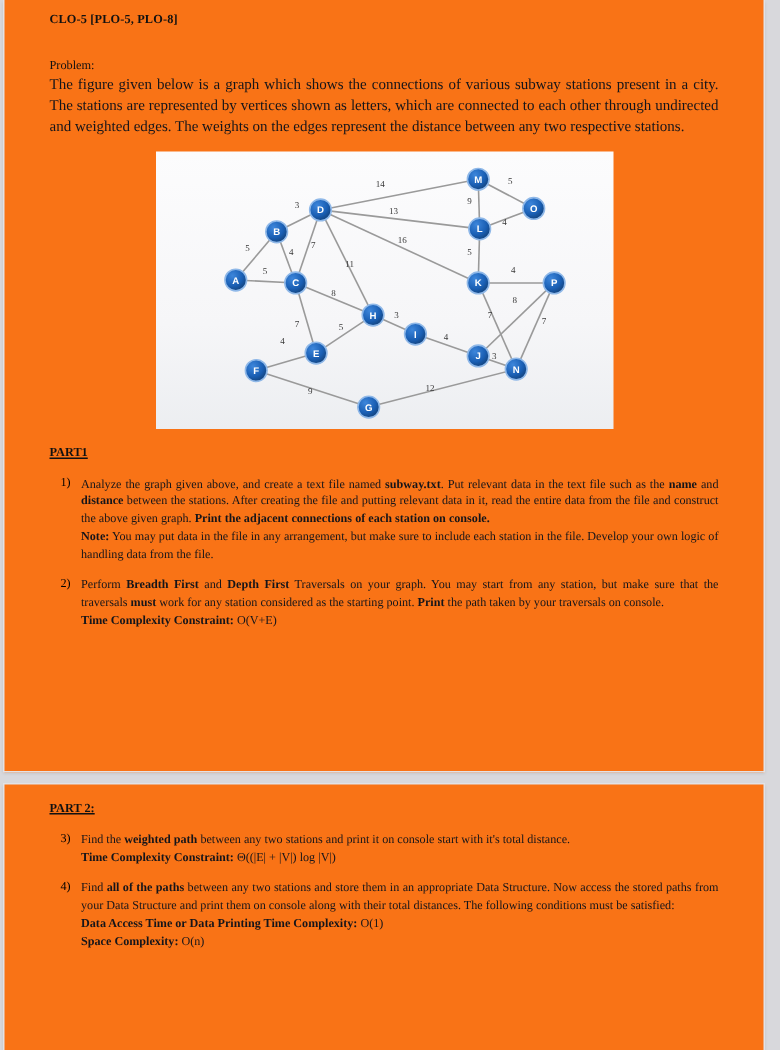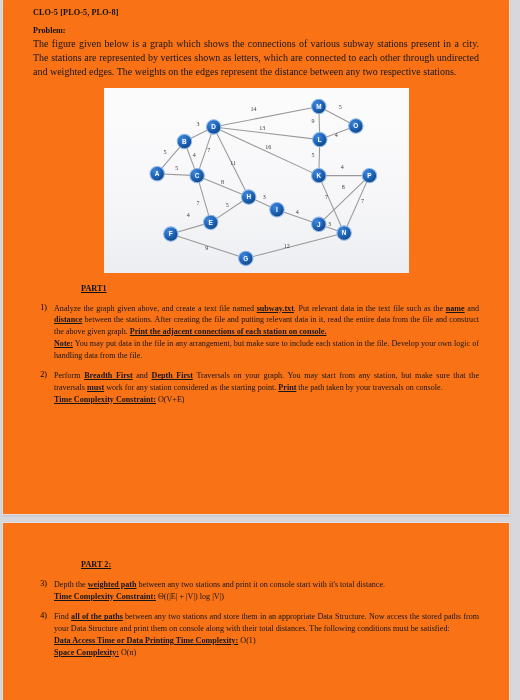--- a/index.html
+++ b/index.html
@@ -16,42 +16,42 @@
     border:1px solid #e2e2e6;
     box-shadow:0 1px 2px rgba(0,0,0,.10);
   }
   #page1{top:0;height:515px;border-top:none;}
   #page2{top:522px;height:180px;border-bottom:none;}
   .inner{padding:0 30px;}
   .h-code{
     font-weight:bold;font-size:8.2px;color:#111;
     padding-top:8px;letter-spacing:.1px;
   }
-  .h-prob{font-weight:bold;font-size:8.2px;color:#111;margin-top:9px;}
+  .h-prob{font-weight:normal;font-size:8.2px;color:#111;margin-top:22px;}
   .para{
     font-size:10px;line-height:1.42;color:#15151a;
     text-align:justify;margin-top:2px;
   }
   .h-req{font-weight:bold;font-size:8.2px;color:#111;margin-top:10px;}
   .h-part{
     font-weight:bold;font-size:8.2px;color:#111;
-    margin-top:11px;text-decoration:underline;display:inline-block;margin-left:48px;
+    margin-top:11px;text-decoration:underline;display:inline-block;
   }
   .tasks{margin-top:8px;}
   .task{display:flex;margin-bottom:9px;}
   .task-num{width:21px;flex:0 0 21px;font-size:8.1px;text-align:right;padding-right:7px;box-sizing:border-box;}
   .task-body{flex:1;font-size:8.1px;line-height:1.45;text-align:justify;color:#15151a;}
-  b{font-weight:bold;text-decoration:underline;}
+  b{font-weight:bold;}
   .fig-wrap{margin-top:8px;display:flex;justify-content:center;}
   .fig{
     width:305px;height:185px;position:relative;
     background:linear-gradient(180deg,#fcfcfd 0%,#f6f6f8 62%,#eceef1 100%);
   }
   svg{display:block;}
-  #page2 .inner{padding-top:26px;}
+  #page2 .inner{}
 </style>
 </head>
 <body>
 
 <div class="page" id="page1">
   <div class="inner">
     <div class="h-code">CLO-5 [PLO-5, PLO-8]</div>
     <div class="h-prob">Problem:</div>
     <div class="para">The figure given below is a graph which shows the connections of various subway stations present in a city. The stations are represented by vertices shown as letters, which are connected to each other through undirected and weighted edges. The weights on the edges represent the distance between any two respective stations.</div>
 
@@ -204,21 +204,21 @@
       </div>
   </div>
 </div>
 
 <div class="page" id="page2">
   <div class="inner">
     <div><span class="h-part">PART 2:</span></div>
     <div class="tasks" id="tasks-part2">
         <div class="task">
           <div class="task-num">3)</div>
-          <div class="task-body"><span>Depth the </span><b>weighted path</b><span> between any two stations and print it on console start with it's total distance.</span><br><b>Time Complexity Constraint:</b><span>  Θ((|E| + |V|) log |V|)</span></div>
+          <div class="task-body"><span>Find the </span><b>weighted path</b><span> between any two stations and print it on console start with it's total distance.</span><br><b>Time Complexity Constraint:</b><span>  Θ((|E| + |V|) log |V|)</span></div>
         </div>
         <div class="task">
           <div class="task-num">4)</div>
           <div class="task-body"><span>Find </span><b>all of the paths</b><span> between any two stations and store them in an appropriate Data Structure. Now access the stored paths from your Data Structure and print them on console along with their total distances. The following conditions must be satisfied:</span><br><b>Data Access Time or Data Printing Time Complexity:</b><span> O(1)</span><br><b>Space Complexity:</b><span> O(n)</span></div>
         </div>
       </div>
   </div>
 </div>
 
 </body></html>

